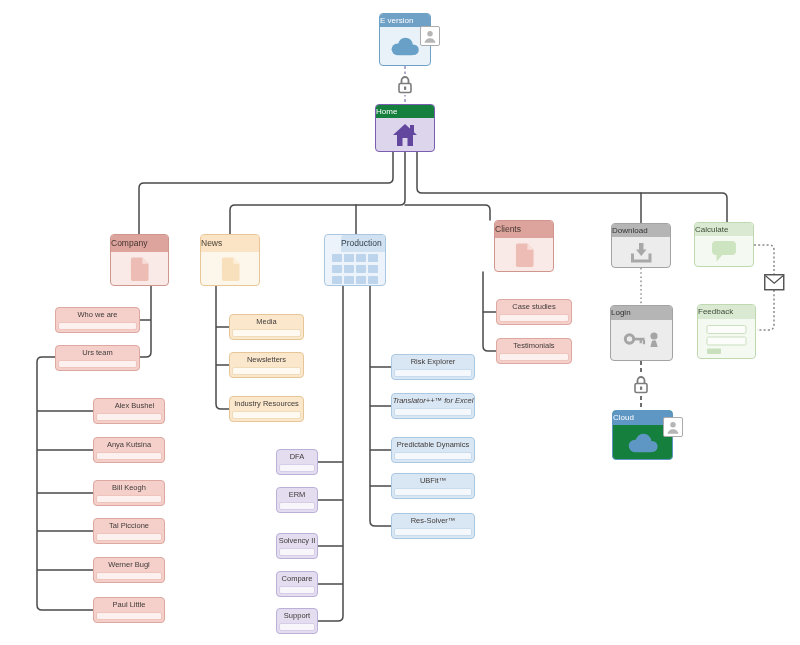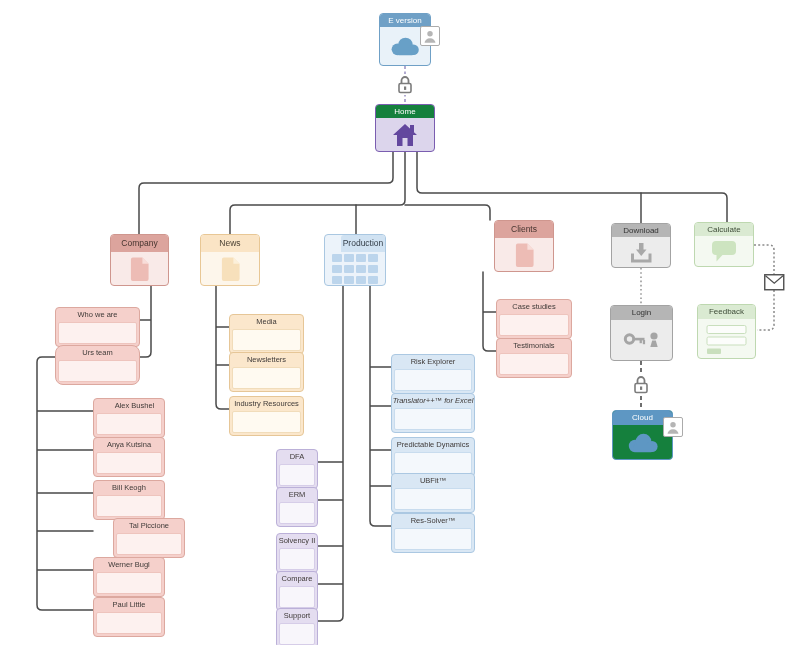--- a/index.html
+++ b/index.html
@@ -3,21 +3,21 @@
 <meta charset="utf-8">
 <style>
   html,body { margin:0; padding:0; background:#fff; }
   .stage { position:relative; width:800px; height:645px; background:#ffffff;
            font-family:"Liberation Sans", sans-serif; overflow:hidden; }
   svg.wires { position:absolute; left:0; top:0; width:800px; height:645px; }
   svg.wires path { fill:none; }
 
   
   .node { position:absolute; border:1px solid; border-radius:4px; box-sizing:border-box; }
-  .node .hd { height:17px; line-height:17px; font-size:8.5px; text-align:center;
+  .node .hd { height:17px; line-height:17px; font-size:8.5px; 
               border-radius:3px 3px 0 0; white-space:nowrap; overflow:hidden; }
   .node .bd { position:absolute; left:0; right:0; top:17px; bottom:0;
               display:flex; align-items:center; justify-content:center;
               border-radius:0 0 3px 3px; }
   .node.sm .hd { height:13px; line-height:13px; font-size:8px; }
   .node.sm .bd { top:13px; }
   .node.md .hd { height:14px; line-height:14px; font-size:8px; }
   .node.md .bd { top:14px; }
 
   .nd-eversion { border-color:#6fa0c6; background:#e9f2f9; }
@@ -35,21 +35,21 @@
   .nd-green { border-color:#bed8b0; background:#f4f9f1; }
   .nd-green .hd { background:#daead2; color:#3c4a36; }
   .nd-cloud { border-color:#5e97c3; background:#15803d; }
   .nd-cloud .hd { background:#5e97c3; color:#ffffff; }
 
   .badge { position:absolute; width:20px; height:20px; background:#ffffff;
            border:1px solid #ababab; border-radius:2px; display:flex;
            align-items:center; justify-content:center; box-sizing:border-box; }
 
   
-  .leaf { position:absolute; height:40px; border:1px solid; border-radius:4px; box-sizing:border-box; }
+  .leaf { position:absolute; height:26px; border:1px solid; border-radius:4px; box-sizing:border-box; }
   .leaf .lb { height:13px; line-height:14px; font-size:7.5px; text-align:center;
               color:#3f3a38; white-space:nowrap; }
   .leaf .fd { position:absolute; left:2px; right:2px; top:14px; bottom:2px;
               border:1px solid; border-radius:2px; }
   .lf-pink { background:#f5d0cb; border-color:#dca89f; }
   .lf-pink .fd { background:#fdf1ef; border-color:#eec4bd; }
   .lf-tan { background:#fbe7cc; border-color:#e6c697; }
   .lf-tan .fd { background:#fffaf1; border-color:#f1dcba; }
   .lf-purple { background:#e4ddf0; border-color:#bbb0d8; }
   .lf-purple .fd { background:#f8f6fb; border-color:#d6cde8; }
@@ -252,38 +252,38 @@
           <circle cx="10" cy="7.2" r="3.4" fill="#b5b5b5"></circle>
           <path d="M3.2,18.5 a6.8,5.6 0 0 1 13.6,0 z" fill="#b5b5b5"></path>
         </svg>
     </div>
   </div>
 
   <div class="leaf lf-pink" style="left:55px;top:307px;width:85px;">
     <div class="lb">Who we are</div>
       <div class="fd"></div>
   </div>
-  <div class="leaf lf-pink" style="left:55px;top:345px;width:85px;border-radius:8px;">
+  <div class="leaf lf-pink" style="left:55px;top:345px;width:85px;">
     <div class="lb">Urs team</div>
       <div class="fd"></div>
   </div>
 
   <div class="leaf lf-pink" style="left:93px;top:398px;width:72px;padding-left:11px;">
     <div class="lb">Alex Bushel</div>
       <div class="fd"></div>
   </div>
   <div class="leaf lf-pink" style="left:93px;top:437px;width:72px;">
     <div class="lb">Anya Kutsina</div>
       <div class="fd"></div>
   </div>
   <div class="leaf lf-pink" style="left:93px;top:480px;width:72px;">
     <div class="lb">Bill Keogh</div>
       <div class="fd"></div>
   </div>
-  <div class="leaf lf-pink" style="left:93px;top:518px;width:72px;margin-left:20px;">
+  <div class="leaf lf-pink" style="left:93px;top:518px;width:72px;">
     <div class="lb">Tal Piccione</div>
       <div class="fd"></div>
   </div>
   <div class="leaf lf-pink" style="left:93px;top:557px;width:72px;">
     <div class="lb">Werner Bugl</div>
       <div class="fd"></div>
   </div>
   <div class="leaf lf-pink" style="left:93px;top:597px;width:72px;">
     <div class="lb">Paul Little</div>
       <div class="fd"></div>

